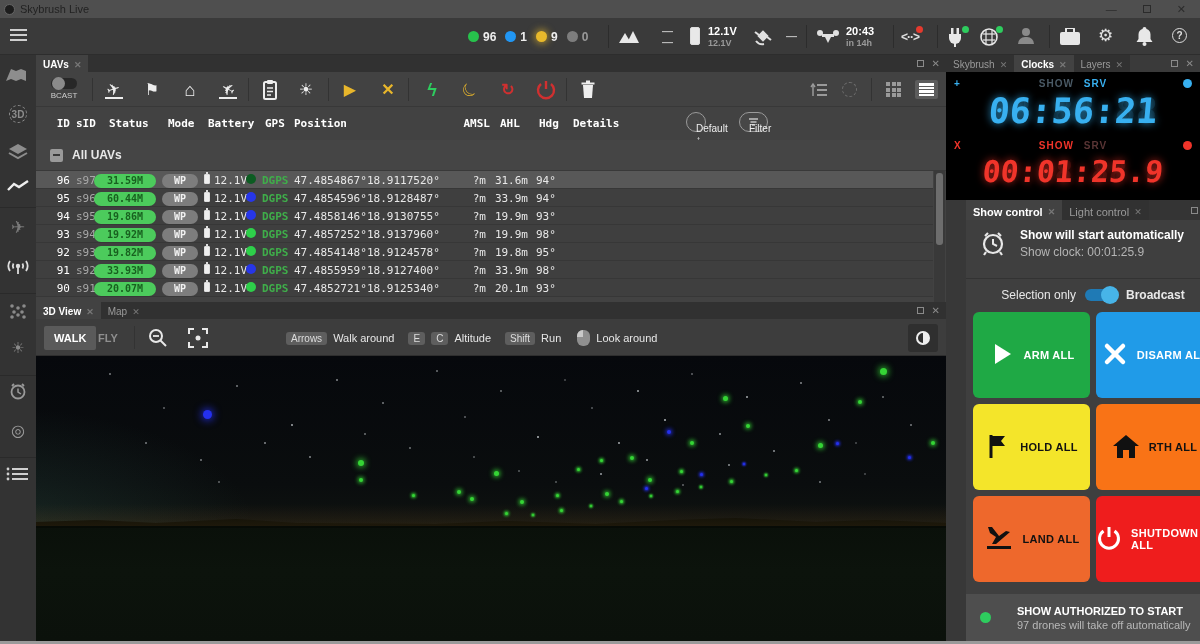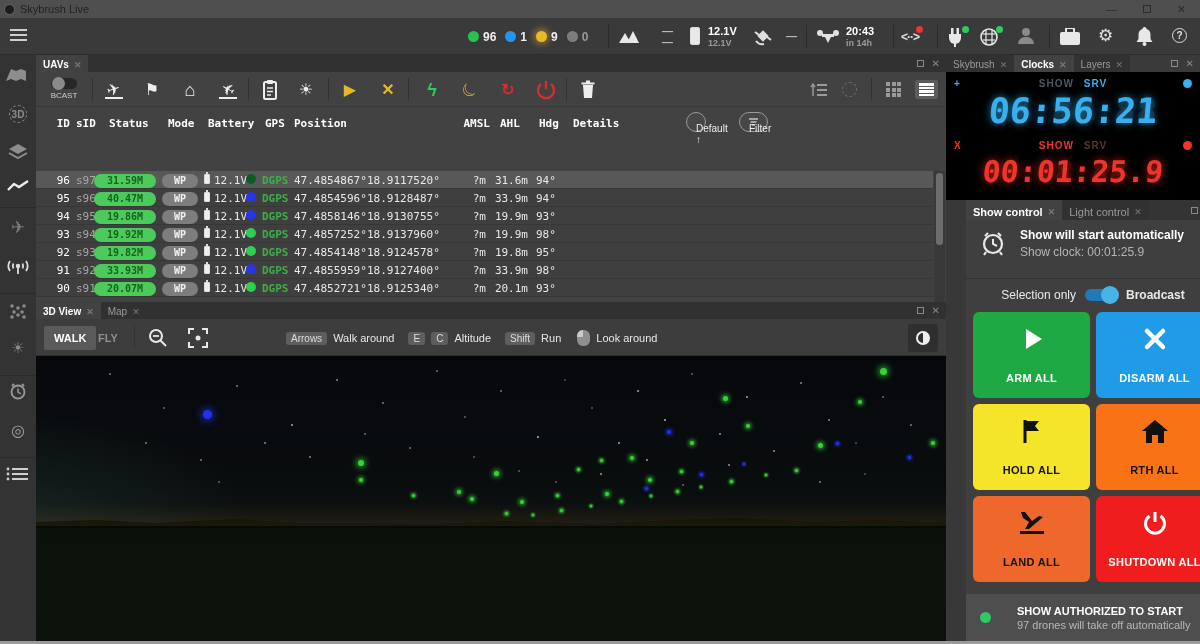--- a/index.html
+++ b/index.html
@@ -147,22 +147,22 @@
   .startrow .txt1 { font-size:12px; font-weight:bold; color:#fff; }
   .startrow .txt2 { font-size:12px; color:#b5b5b5; margin-top:3px; }
   .ctl-div { position:absolute; left:0; top:78px; width:254px; height:1px; background:#333; }
   .togglerow { position:absolute; left:0; top:88px; width:254px; display:flex; align-items:center;
     justify-content:center; gap:9px; font-size:12px; }
   .togglerow .right { font-weight:bold; }
   .toggle { width:32px; height:12px; border-radius:6px; background:#1f7ab5; position:relative; }
   .toggle .knob { position:absolute; right:-2px; top:-3px; width:18px; height:18px; border-radius:50%; background:#47b4e8; }
   #bigbtns { position:absolute; left:7px; top:112px; width:240px; height:272px;
     display:grid; grid-template-columns:1fr 1fr; grid-auto-rows:86px; gap:6px; }
-  .bigbtn { border-radius:6px; display:flex; flex-direction:column; align-items:center; justify-content:center;
-    gap:18px; font-size:11px; font-weight:bold; letter-spacing:.3px; }
+  .bigbtn { border-radius:6px; display:flex; flex-direction:row; align-items:center; justify-content:center;
+    gap:9px; font-size:11px; font-weight:bold; letter-spacing:.3px; }
   #authfooter { position:absolute; left:0; top:394px; width:254px; height:47px; background:#4e4e4e;
     display:flex; align-items:center; gap:26px; padding-left:14px; }
   #authfooter .adot { width:11px; height:11px; border-radius:50%; background:#2ecc5e; }
   #authfooter .t1 { font-size:11px; font-weight:bold; color:#fff; }
   #authfooter .t2 { font-size:11px; color:#b8b8b8; margin-top:2px; }
 
   #bottomedge { position:absolute; left:0; top:641px; width:1200px; height:3px; background:#9a9a9a; }
 </style>
 </head>
 <body>
@@ -447,41 +447,47 @@
       <svg width="9" height="8" viewBox="0 0 9 8">
           <g stroke="#ccc" stroke-width="1.4">
             <line x1="0" y1="1" x2="9" y2="1"></line>
             <line x1="1.5" y1="4" x2="7.5" y2="4"></line>
             <line x1="3" y1="7" x2="6" y2="7"></line>
           </g>
         </svg>
     </div>
   </div>
 
+  <div id="grouphdr">
+    <span class="minusbox">
+        <i></i>
+      </span>
+    <span style="font-size:12px;font-weight:bold">All UAVs</span>
+  </div>
 
   <div id="uav-rows">
       <div class="uav-row hl">
         <span class="c-id">96</span>
         <span class="c-sid">s97</span>
         <span class="status-pill">31.59M</span>
         <span class="mode-pill">WP</span>
         <span class="bat-ic"></span>
         <span class="c-bat">12.1V</span>
         <span class="gps-dot" style="background:#0c5c22"></span>
         <span class="c-gps">DGPS</span>
         <span class="c-lat">47.4854867°</span>
         <span class="c-lon">18.9117520°</span>
         <span class="c-amsl">?m</span>
         <span class="c-ahl">31.6m</span>
         <span class="c-hdg">94°</span>
       </div>
       <div class="uav-row">
         <span class="c-id">95</span>
         <span class="c-sid">s96</span>
-        <span class="status-pill">40.47M</span>
+        <span class="status-pill">60.44M</span>
         <span class="mode-pill">WP</span>
         <span class="bat-ic"></span>
         <span class="c-bat">12.1V</span>
         <span class="gps-dot" style="background:#2736e8"></span>
         <span class="c-gps">DGPS</span>
         <span class="c-lat">47.4854596°</span>
         <span class="c-lon">18.9128487°</span>
         <span class="c-amsl">?m</span>
         <span class="c-ahl">33.9m</span>
         <span class="c-hdg">94°</span>

